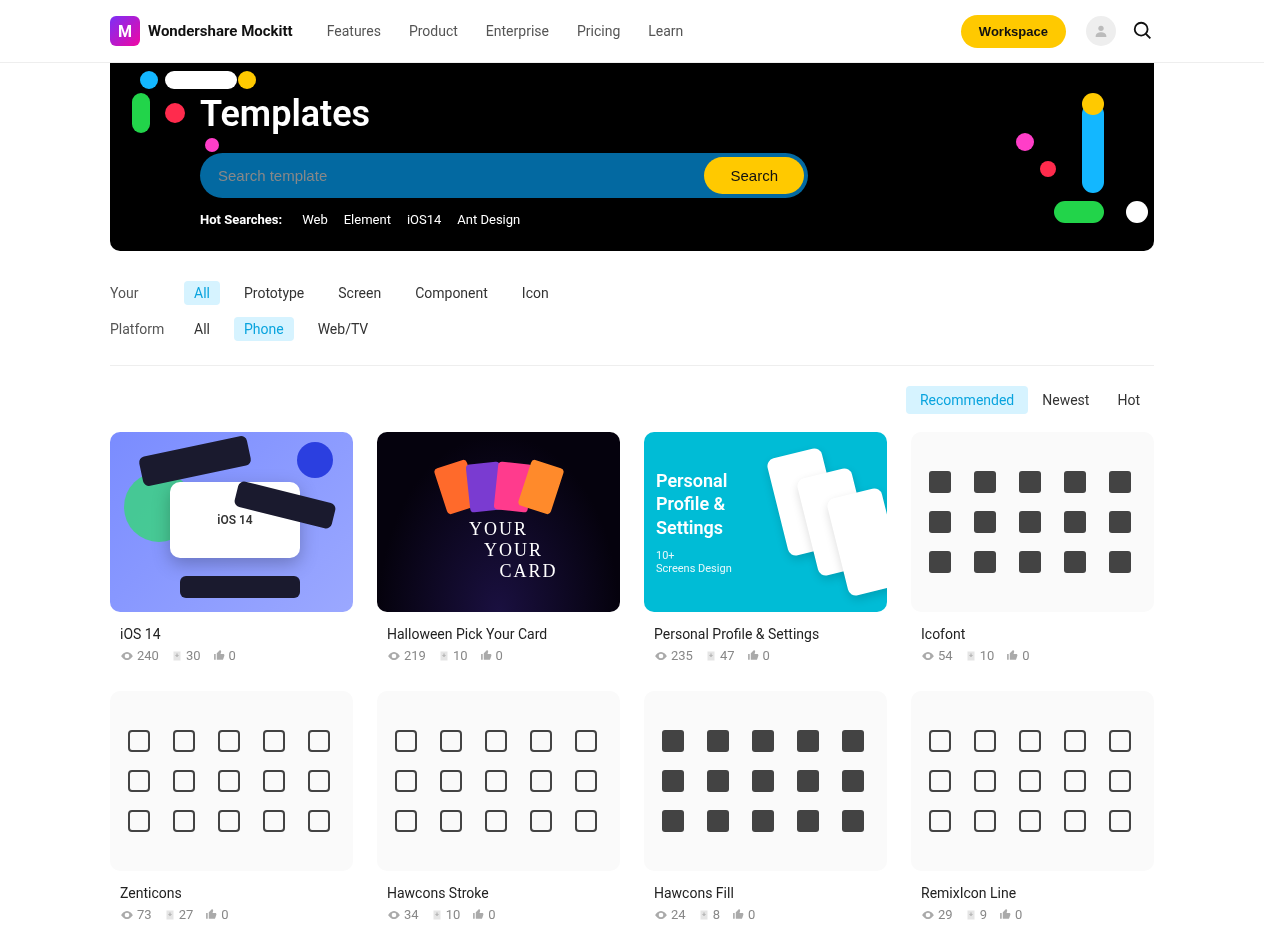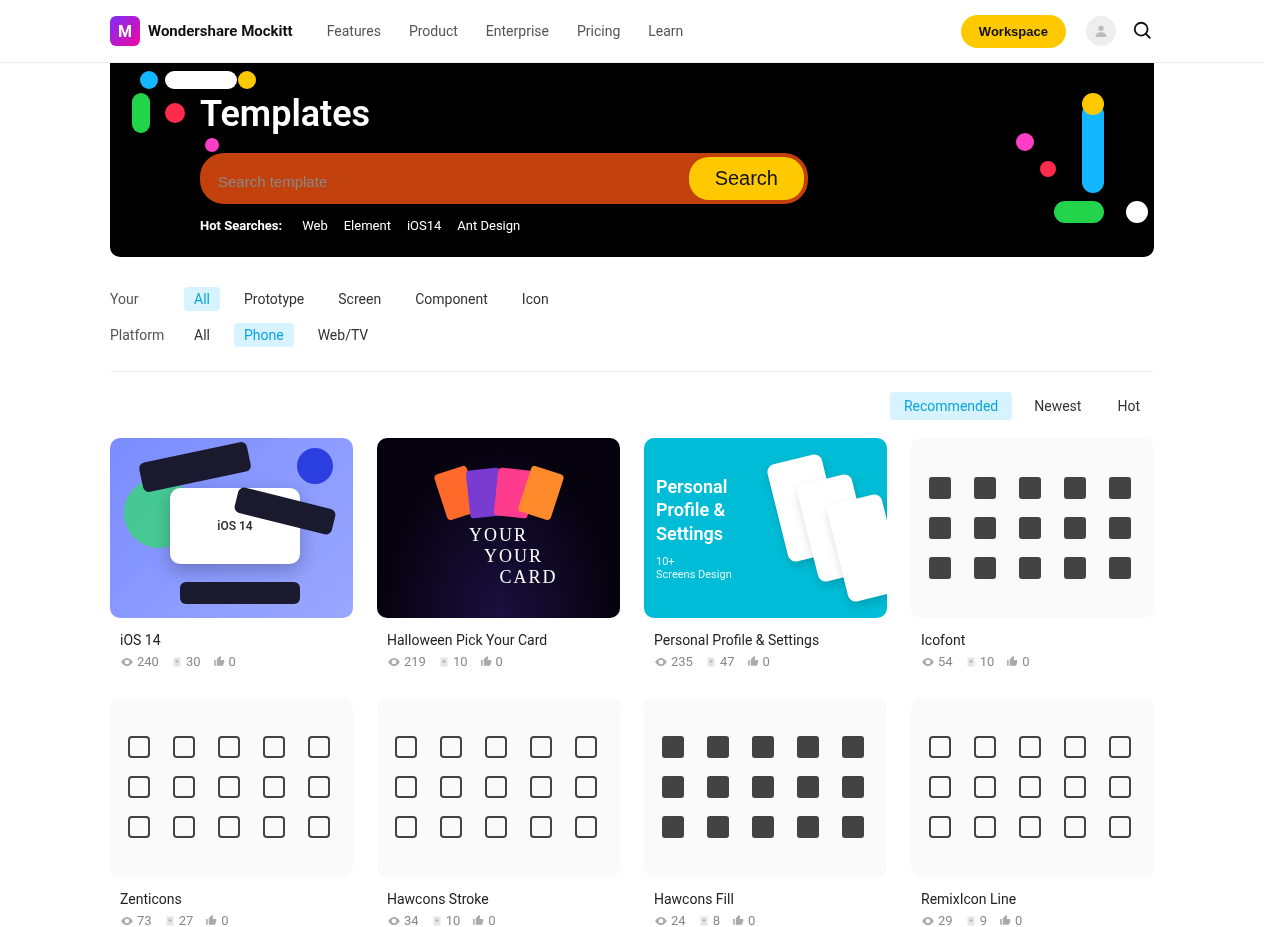--- a/index.html
+++ b/index.html
@@ -14,41 +14,41 @@
   .nav { display: flex; gap: 28px; margin-left: 10px; }
   .nav a { color: #555; font-size: 14px; text-decoration: none; }
   .spacer { flex: 1; }
   .workspace-btn { background: #ffc900; border: none; border-radius: 20px; padding: 9px 18px; font-weight: 700; font-size: 13px; cursor: pointer; color:#111; }
   .avatar { width: 30px; height: 30px; border-radius: 50%; background: #eee; margin-left: 20px; display:flex; align-items:center; justify-content:center; }
   .search-ico { margin-left: 16px; cursor: pointer; }
   
   
   .hero { width: 1044px; margin: 0 auto; background: #000; border-radius: 0 0 10px 10px; padding: 30px 90px 24px 90px; position: relative; overflow: hidden; }
   .hero h1 { color: #fff; font-size: 36px; font-weight: 600; margin-bottom: 18px; }
-  .search-row { display: flex; align-items: flex-end; background: #c2410c; border-radius: 24px; padding: 4px; width: 608px; }
+  .search-row { display: flex; align-items: center; background: #0369a1; border-radius: 24px; padding: 4px; width: 608px; }
   .search-input { flex: 1; background: transparent; border: none; outline: none; color: #fff; font-size: 15px; padding: 10px 14px; }
   .search-input::placeholder { color: #888; }
-  .search-btn { background: #ffc900; border: none; border-radius: 20px; padding: 10px 26px; font-size: 20px; cursor: pointer; color:#111; }
+  .search-btn { background: #ffc900; border: none; border-radius: 20px; padding: 10px 26px; font-size: 15px; cursor: pointer; color:#111; }
   .hot { margin-top: 14px; color: #fff; font-size: 13px; display:flex; gap:16px; align-items:center;}
   .hot strong { font-weight:700; margin-right:4px; }
   .hot a { color: #fff; text-decoration: none; }
   
   .deco { position:absolute; border-radius:50%; }
   .deco.pill { border-radius: 20px; }
   
   
   .filters { width: 1044px; margin: 24px auto 0 auto; font-size: 14px; }
   .filter-row { display: flex; align-items: center; gap: 14px; padding: 6px 0; }
   .filter-label { color: #555; width: 60px; }
   .chip { padding: 4px 10px; border-radius: 4px; cursor: pointer; color:#333; }
   .chip.active { background: #d6f3ff; color: #0aa4de; }
   .divider { border-top: 1px solid #eee; margin-top: 18px; }
   
   
-  .sort-row { width: 1044px; margin: 20px auto 0 auto; display: flex; justify-content: flex-end; gap: 8px; font-size: 14px; }
+  .sort-row { width: 1044px; margin: 20px auto 0 auto; display: flex; justify-content: flex-end; gap: 0; font-size: 14px; }
   .sort-chip { padding: 6px 14px; cursor: pointer; color:#333; }
   .sort-chip.active { background: #d6f3ff; color: #0aa4de; border-radius:4px; }
   
   
   .grid { width: 1044px; margin: 18px auto 0 auto; display: grid; grid-template-columns: repeat(4, 1fr); gap: 28px 24px; }
   .card { }
   .thumb { width: 100%; height: 180px; border-radius: 10px; background:#f0f0f0; position:relative; overflow:hidden; display:flex; align-items:center; justify-content:center; }
   .card-title { font-size: 14px; color: #222; margin: 14px 0 6px 10px; }
   .stats { display: flex; gap: 12px; color: #888; font-size: 13px; margin-left:10px; align-items:center;}
   .stat { display:flex; align-items:center; gap:3px; }

